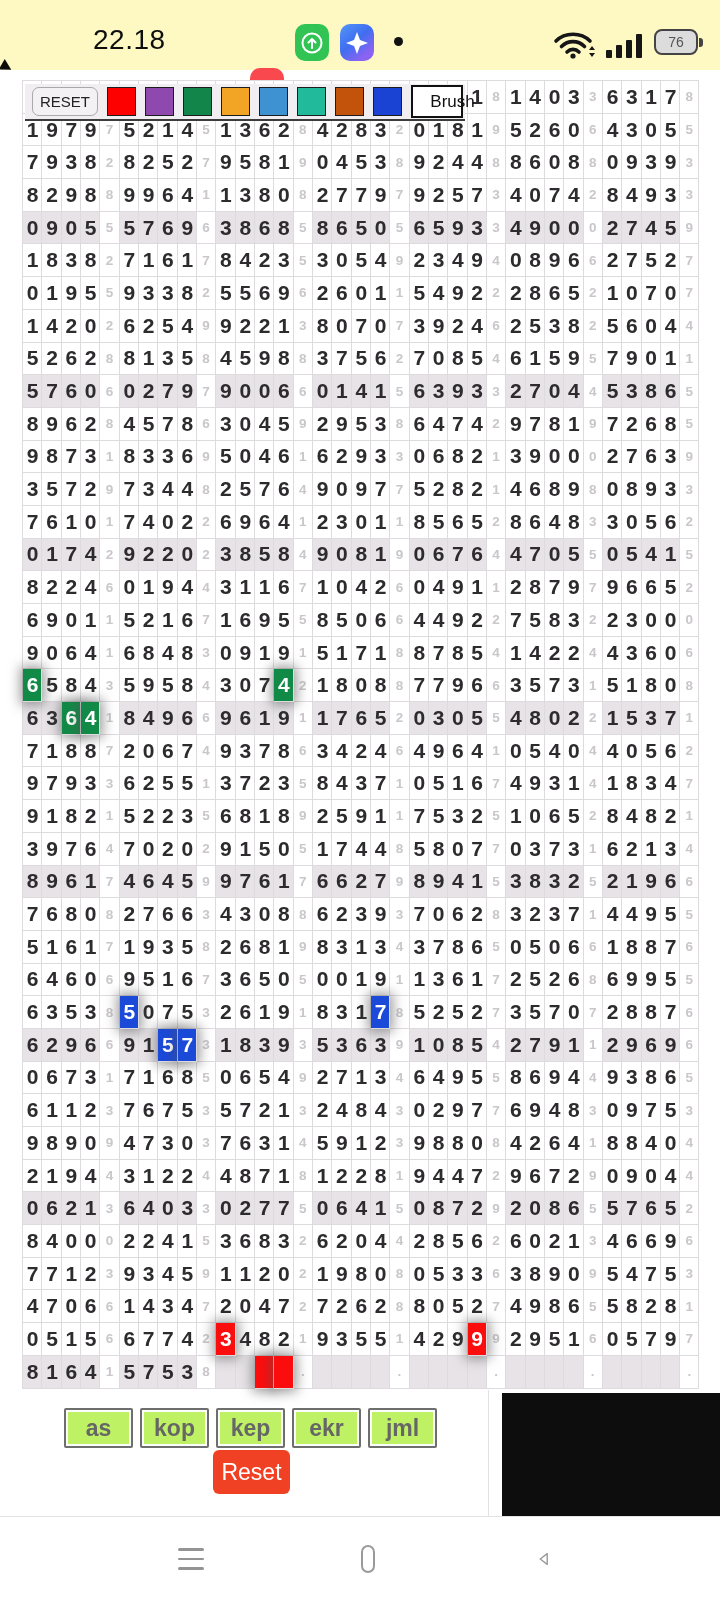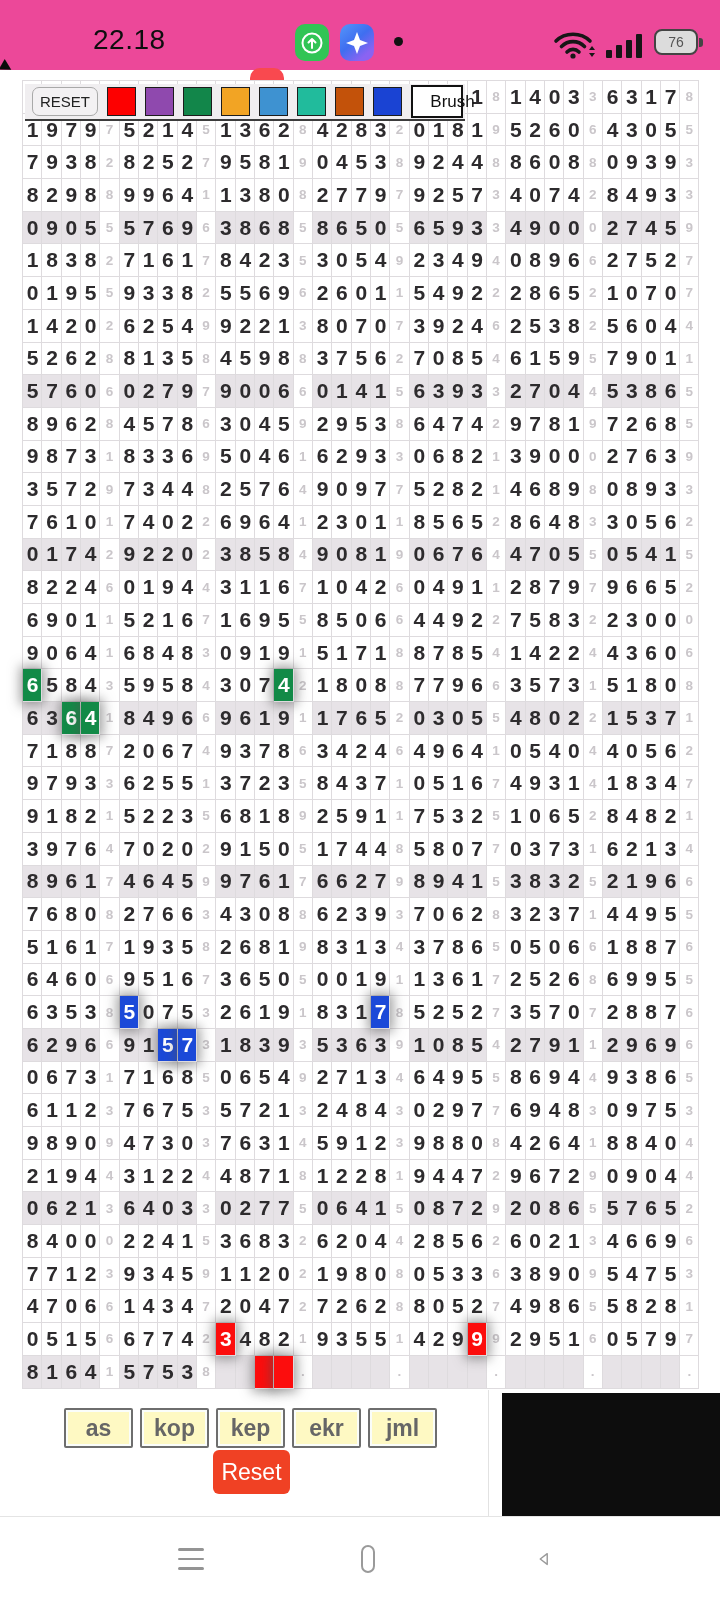--- a/index.html
+++ b/index.html
@@ -1,21 +1,21 @@
 <!DOCTYPE html>
 <html><head>
 <meta charset="utf-8">
 <style>
   html,body{margin:0;padding:0;}
   body{width:720px;height:1604px;background:#fff;position:relative;overflow:hidden;
        font-family:"Liberation Sans",sans-serif;}
   [data-interactable]{box-sizing:border-box;}
 
   
-  .status-bar{position:absolute;left:0;top:0;width:720px;height:70px;background:#ec4899;}
+  .status-bar{position:absolute;left:0;top:0;width:720px;height:70px;background:#fef9c3;}
   .time{position:absolute;left:93px;top:24px;font-size:28px;font-weight:500;color:#0e0e0e;letter-spacing:.5px;}
   .sb-ico{position:absolute;top:24px;width:34px;height:37px;border-radius:10px;display:flex;align-items:center;justify-content:center;}
   .bubble{left:206px;top:26px;width:31px;height:31px;background:#0b0b0b;border-radius:50% 50% 50% 50%;}
   .bubble:after{content:"";position:absolute;left:1px;bottom:-3px;width:0;height:0;
       border-left:11px solid #0b0b0b;border-top:6px solid transparent;border-bottom:6px solid transparent;transform:rotate(30deg);}
   .sos{left:250px;background:#f9494f;color:#fff;font-size:11px;font-weight:700;letter-spacing:.5px;margin-top:44px;}
   .upload{left:295px;background:#31c455;}
   .star{left:340px;background:linear-gradient(140deg,#4f8df7 10%,#3f6ef0 45%,#8a63f2 80%);}
   .sb-dot{position:absolute;left:394px;top:37px;width:9px;height:9px;border-radius:50%;background:#111;}
   .wifi{position:absolute;left:552px;top:30px;}
@@ -43,21 +43,21 @@
   .cell.big{font-size:21px;font-weight:700;color:#2d2b2d;letter-spacing:-1px;}
   .cell.sum{font-size:13.5px;font-weight:700;color:#cac6ca;}
   .grid-row.shaded .big{background:#e7e3e7;}
   .grid-row.shaded .sum{background:#fff;}
   .cell.hl{color:#fff !important;position:relative;z-index:2;box-shadow:0 0 12px 3px rgba(80,80,80,.55);}
 
   
   .footer-divider-v{position:absolute;left:488px;top:1390px;height:126px;width:0;border-left:1px solid #e2e2e2;}
   .blackbox{position:absolute;left:502px;top:1393px;width:218px;height:123px;background:#0d0d0d;}
   .pos-btns{position:absolute;left:64px;top:1408px;display:flex;gap:7px;}
-  .pos-btn{width:69px;height:40px;background:#fef9c3;border:2px solid #6e6e6e;box-shadow:inset 0 0 0 2px #fafdfa;
+  .pos-btn{width:69px;height:40px;background:#bef264;border:2px solid #6e6e6e;box-shadow:inset 0 0 0 2px #fafdfa;
            display:flex;align-items:center;justify-content:center;font-size:23px;font-weight:700;color:#666;
            border-radius:2px;font-family:inherit;}
   .reset-big{position:absolute;left:213px;top:1450px;width:77px;height:44px;background:#f04124;border:none;
              border-radius:6px;color:#fff;font-size:23px;display:flex;align-items:center;justify-content:center;
              font-family:inherit;}
   .footer-divider-h{position:absolute;left:0;top:1516px;width:720px;height:0;border-top:1px solid #e4e4e4;}
 
   
   .nav-btn{position:absolute;top:1546px;width:26px;height:26px;display:flex;align-items:center;justify-content:center;background:transparent;border:none;}
   .hamburger{left:178px;flex-direction:column;justify-content:space-between;padding:2px 0;}

